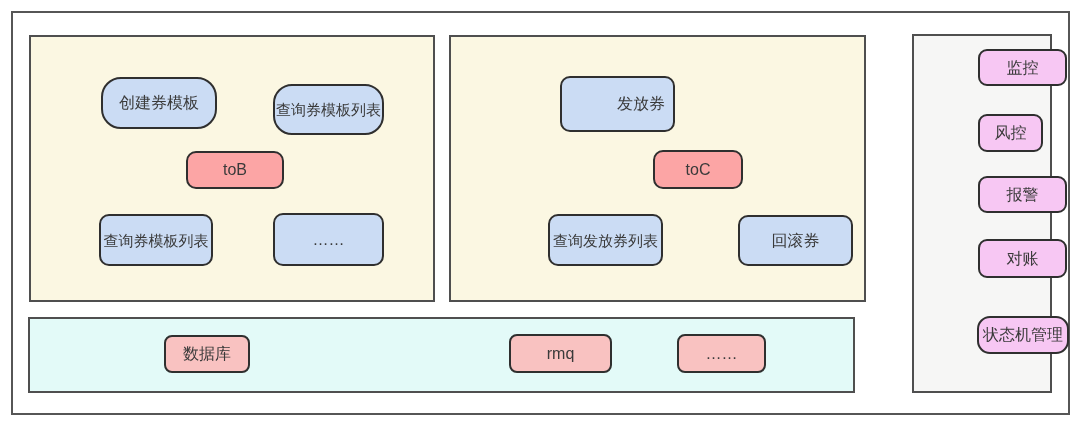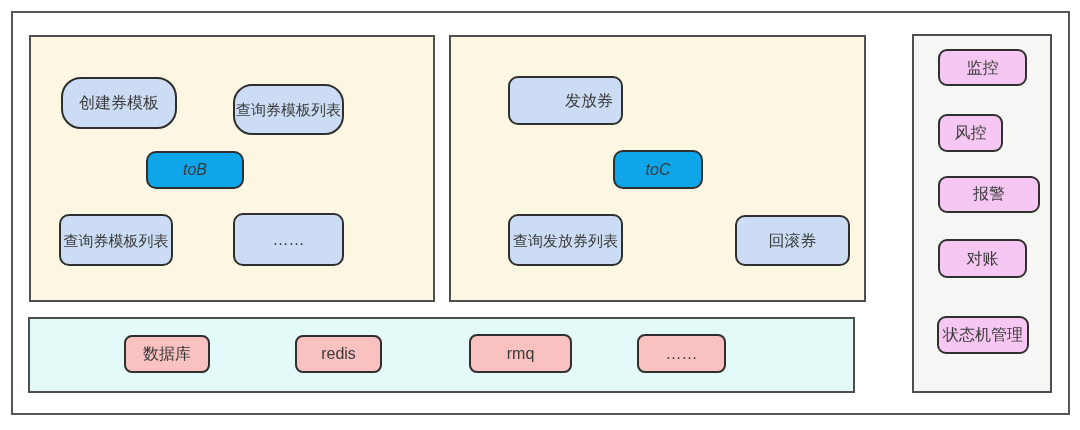--- a/index.html
+++ b/index.html
@@ -38,23 +38,24 @@
     box-sizing: border-box;
     display: flex;
     align-items: center;
     justify-content: center;
     border: 2px solid #2f2f2f;
     border-radius: 10px;
     font-size: 16px;
     line-height: 1;
     white-space: nowrap;
     color: #3a3a3a;
+    margin-left: 40px;
   }
   .node.blue    { background: #cbdcf4; }
-  .node.cyan    { background: #0ea5e9; font-style: italic; }
+  .node.cyan    { background: #fca5a5; }
   .node.pink    { background: #f9c2c1; border-radius: 8px; }
   .node.magenta { background: #f7c7f3; border-radius: 9px; }
   .node.small   { font-size: 15px; }
 </style>
 </head>
 <body>
 
 <div class="stage">
 
   <div class="frame"></div>
@@ -66,29 +67,28 @@
   <div class="panel gray" style="left:912px; top:34px; width:140px; height:359px;"></div>
 
   <div class="panel cyanbar" style="left:28px; top:317px; width:827px; height:76px;"></div>
 
   <div class="node blue" style="left:61px; top:77px; width:116px; height:52px;border-radius:20px;">创建券模板</div>
   <div class="node blue small" style="left:233px; top:84px; width:111px; height:51px;border-radius:19px;">查询券模板列表</div>
   <div class="node cyan" style="left:146px; top:151px; width:98px; height:38px;">toB</div>
   <div class="node blue small" style="left:59px; top:214px; width:114px; height:52px;">查询券模板列表</div>
   <div class="node blue" style="left:233px; top:213px; width:111px; height:53px;">……</div>
 
-  <div class="node blue" style="left:508px; top:76px; width:115px; height:49px;padding-left:47px;">发放券</div>
+  <div class="node blue" style="left:520px; top:76px; width:115px; height:56px;padding-left:47px;">发放券</div>
   <div class="node cyan" style="left:613px; top:150px; width:90px; height:39px;">toC</div>
   <div class="node blue small" style="left:508px; top:214px; width:115px; height:52px;">查询发放券列表</div>
-  <div class="node blue" style="left:735px; top:215px; width:115px; height:51px;">回滚券</div>
+  <div class="node blue" style="left:698px; top:215px; width:115px; height:51px;">回滚券</div>
 
   <div class="node pink" style="left:124px; top:335px; width:86px; height:38px;">数据库</div>
-  <div class="node pink" style="left:295px; top:335px; width:87px; height:38px;">redis</div>
   <div class="node pink" style="left:469px; top:334px; width:103px; height:39px;">rmq</div>
   <div class="node pink" style="left:637px; top:334px; width:89px; height:39px;">……</div>
 
   <div class="node magenta" style="left:938px; top:49px; width:89px; height:37px;">监控</div>
   <div class="node magenta" style="left:938px; top:114px; width:65px; height:38px;">风控</div>
-  <div class="node magenta" style="left:938px; top:176px; width:102px; height:37px;font-family:Liberation Mono, monospace;">报警</div>
+  <div class="node magenta" style="left:938px; top:176px; width:89px; height:37px;">报警</div>
   <div class="node magenta" style="left:938px; top:239px; width:89px; height:39px;text-align:right;">对账</div>
-  <div class="node magenta" style="left:937px; top:316px; width:92px; height:38px;">状态机管理</div>
+  <div class="node magenta" style="left:937px; top:316px; width:92px; height:38px;border-radius:13px;">状态机管理</div>
 
 </div>
 
 </body></html>

